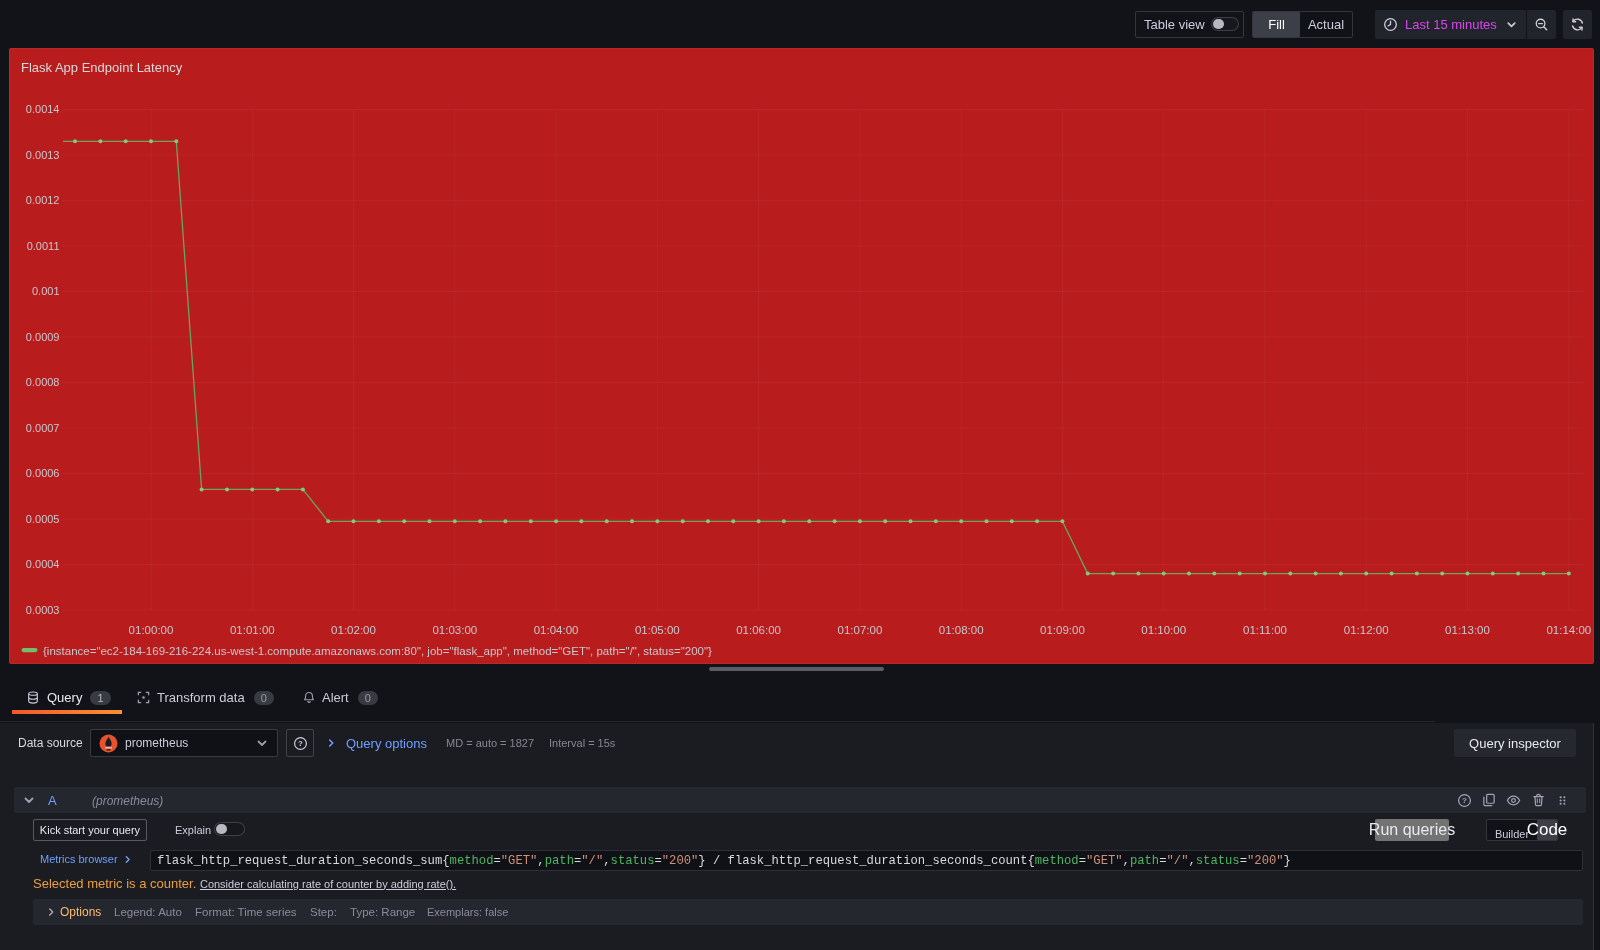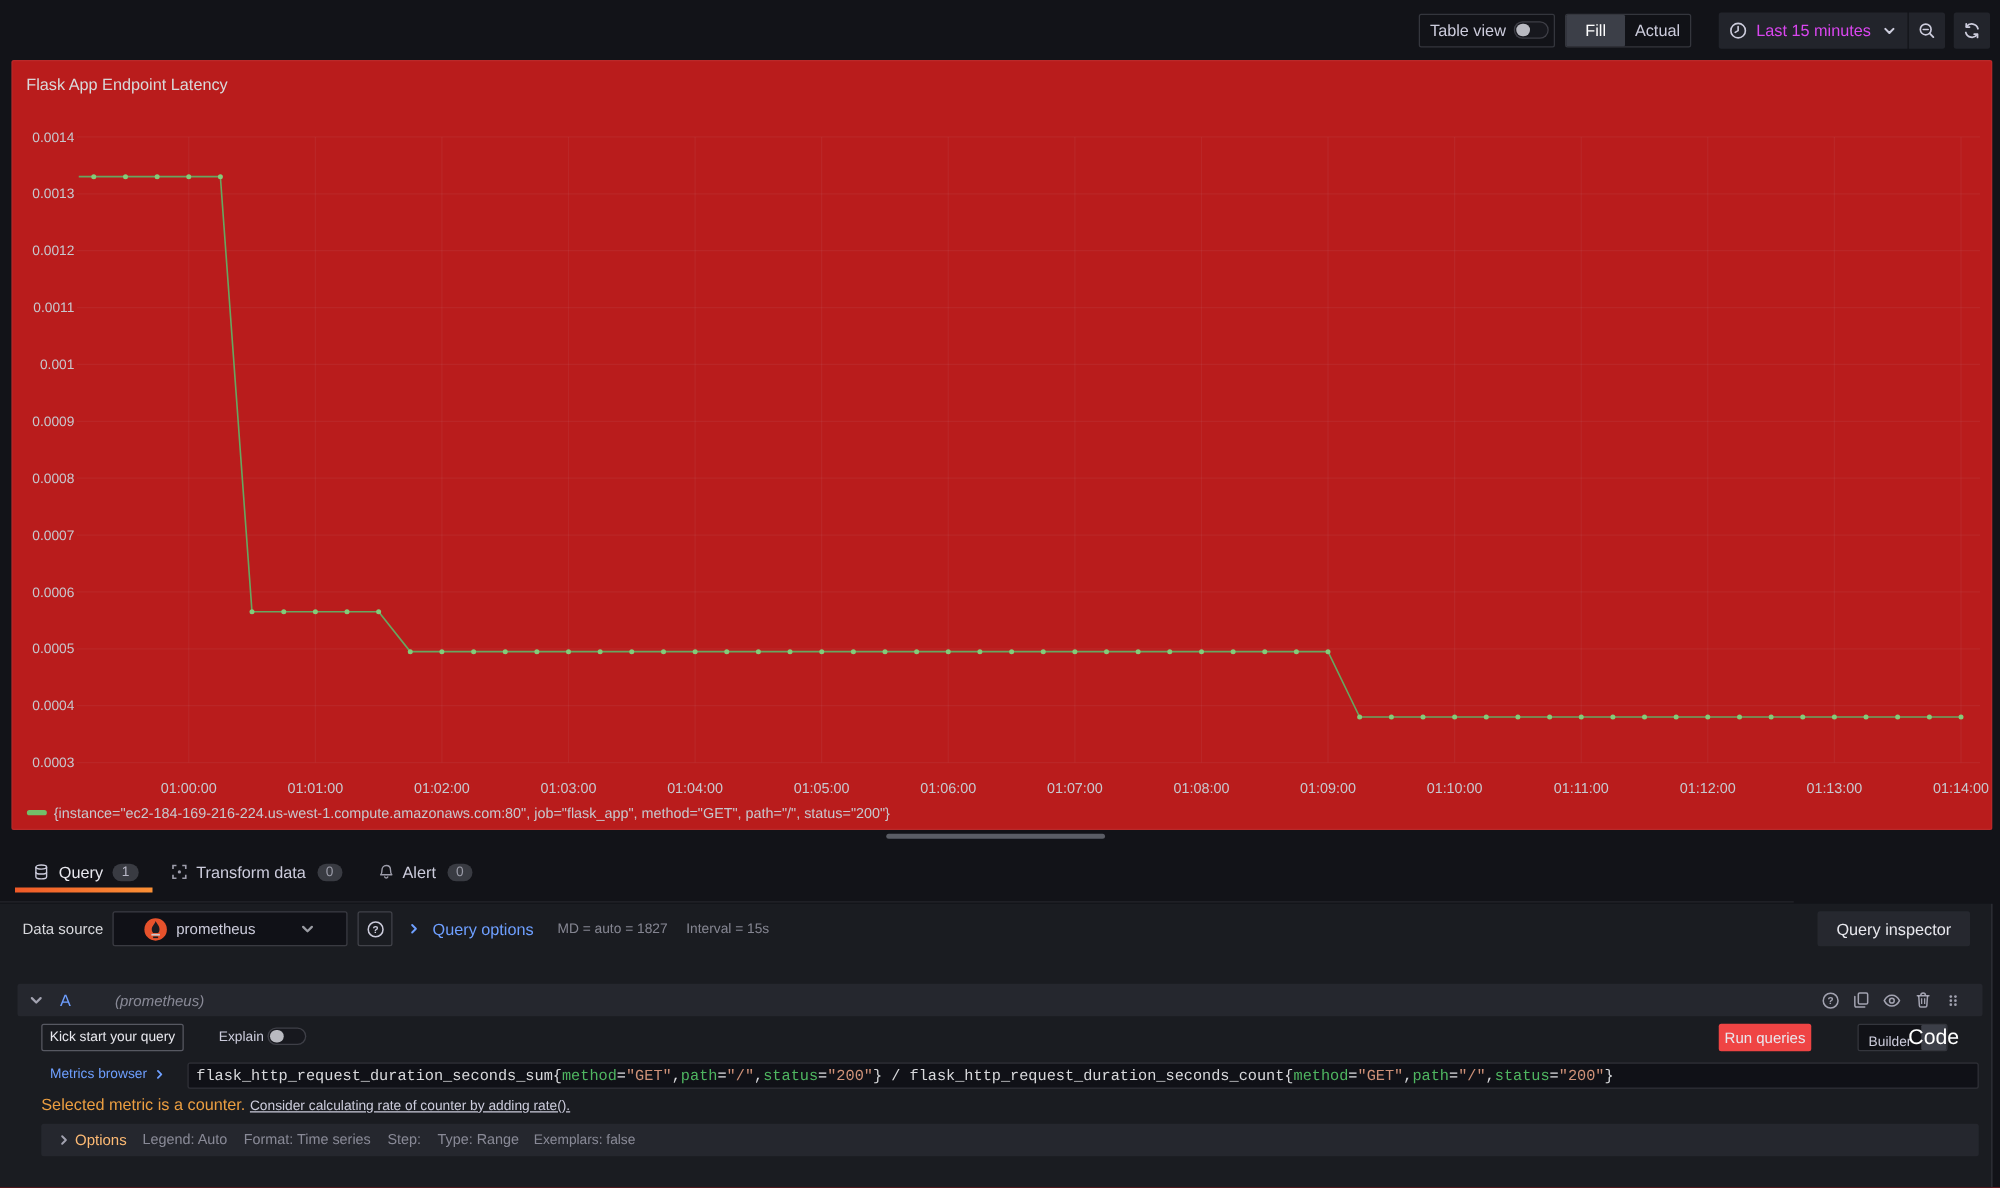--- a/index.html
+++ b/index.html
@@ -192,21 +192,21 @@
       <svg width="12" height="13" viewBox="0 0 14 15">
         <path d="M7 1.6 C4.5 1.6 3 3.5 3 6 C3 9.2 1.8 10.2 1.8 10.2 L12.2 10.2 C12.2 10.2 11 9.2 11 6 C11 3.5 9.5 1.6 7 1.6 Z" fill="none" stroke="rgba(204,204,220,0.75)" stroke-width="1.3" stroke-linejoin="round"></path>
         <path d="M5.6 12.2 A1.5 1.5 0 0 0 8.4 12.2" fill="none" stroke="rgba(204,204,220,0.75)" stroke-width="1.3" stroke-linecap="round"></path>
       </svg>
       <span style="color:#ccccdc;font-size:13px;margin-left:7px">Alert</span>
       <span style="margin-left:9px;background:#393b42;color:rgba(204,204,220,0.65);font-size:11px;font-weight:500;border-radius:8px;padding:0 7px;height:14px;line-height:14px">0</span>
     </div>
 </div>
 <div class="abs" style="left:0;top:723px;width:1594px;height:227px;background:#1a1c21;border-right:1px solid rgba(204,204,220,0.13)"></div>
 <div class="abs" style="left:18px;top:736px;color:#d8d9dd;font-size:12px;font-weight:500">Data source</div>
-<div class="abs" style="left:90px;top:729px;width:188px;height:28px;background:#101117;border:1px solid rgba(204,204,220,0.22);border-radius:2px;display:flex;align-items:center;padding:0 24px">
+<div class="abs" style="left:90px;top:729px;width:188px;height:28px;background:#101117;border:1px solid rgba(204,204,220,0.22);border-radius:2px;display:flex;align-items:center;padding:0 8px">
 <svg width="19" height="19" viewBox="0 0 19 19">
       <circle cx="9.5" cy="9.5" r="9" fill="#e6522c"></circle>
       <path d="M9.5 2.6 C9.9 4.6 12.6 6.2 12.6 9.4 C12.6 10.7 12.1 11.7 11.5 12.3 L7.5 12.3 C6.9 11.7 6.4 10.7 6.4 9.4 C6.4 6.6 9.1 5.2 9.5 2.6 Z" fill="#1b1c22"></path>
       <rect x="6.1" y="13.1" width="6.8" height="1.4" fill="#c9cad1"></rect>
       <rect x="7.5" y="15.2" width="4" height="1.3" fill="#1b1c22"></rect>
     </svg>
     <span style="color:#ccccdc;font-size:12px;margin-left:7px;flex:1">prometheus</span>
     <svg width="14" height="14" viewBox="0 0 14 14">
       <path d="M3.5 5.5 L7 9 L10.5 5.5" fill="none" stroke="#9a9ca3" stroke-width="1.8" stroke-linecap="round" stroke-linejoin="round"></path>
     </svg>
@@ -270,21 +270,21 @@
         <circle cx="9" cy="7" r="1.15" fill="rgba(204,204,220,0.75)"></circle>
         <circle cx="9" cy="10.5" r="1.15" fill="rgba(204,204,220,0.75)"></circle>
       </svg>
     </div>
 </div>
 <div class="abs" style="left:33px;top:819px;width:114px;height:22px;border:1px solid rgba(204,204,220,0.35);border-radius:2px;display:flex;align-items:center;justify-content:center;color:#e8e8ee;font-size:11px;font-weight:500">Kick start your query</div>
 <div class="abs" style="left:175px;top:824px;color:#ccccdc;font-size:11px">Explain</div>
 <div style="position:absolute;left:214px;top:822px;width:31px;height:14px;background:#17181e;border:1px solid rgba(204,204,220,0.22);border-radius:7.0px">
     <div style="position:absolute;left:1.2px;top:0.75px;width:10.5px;height:10.5px;border-radius:50%;background:#b9bac1"></div>
   </div>
-<div class="abs" style="left:1375px;top:819px;width:74px;height:22px;background:#ef4444;border-radius:2px;display:flex;align-items:center;justify-content:center;color:#e8e8ee;font-size:12px;font-weight:500">Run queries</div>
+<div class="abs" style="left:1375px;top:819px;width:74px;height:22px;background:#737373;border-radius:2px;display:flex;align-items:center;justify-content:center;color:#e8e8ee;font-size:16px;font-weight:500">Run queries</div>
 <div class="abs" style="left:1486px;top:819px;height:22px;border:1px solid #34363d;border-radius:2px;background:#111217;display:flex;align-items:flex-end">
 <div style="width:50px;display:flex;align-items:center;justify-content:center;color:#ccccdc;font-size:11px">Builder</div>
 <div style="width:20px;background:#3c3f48;display:flex;align-items:center;justify-content:center;color:#fff;font-size:17px;font-weight:500;border-radius:1px">Code</div>
 </div>
 <div class="abs" style="left:40px;top:853px;display:flex;align-items:center">
     <span style="color:#6e9fff;font-size:11px;font-weight:500">Metrics browser</span>
     <span style="margin-left:4px;display:flex">
       <svg width="11" height="11" viewBox="0 0 14 14">
         <path d="M5.5 3.5 L9 7 L5.5 10.5" fill="none" stroke="#6e9fff" stroke-width="1.8" stroke-linecap="round" stroke-linejoin="round"></path>
       </svg>

